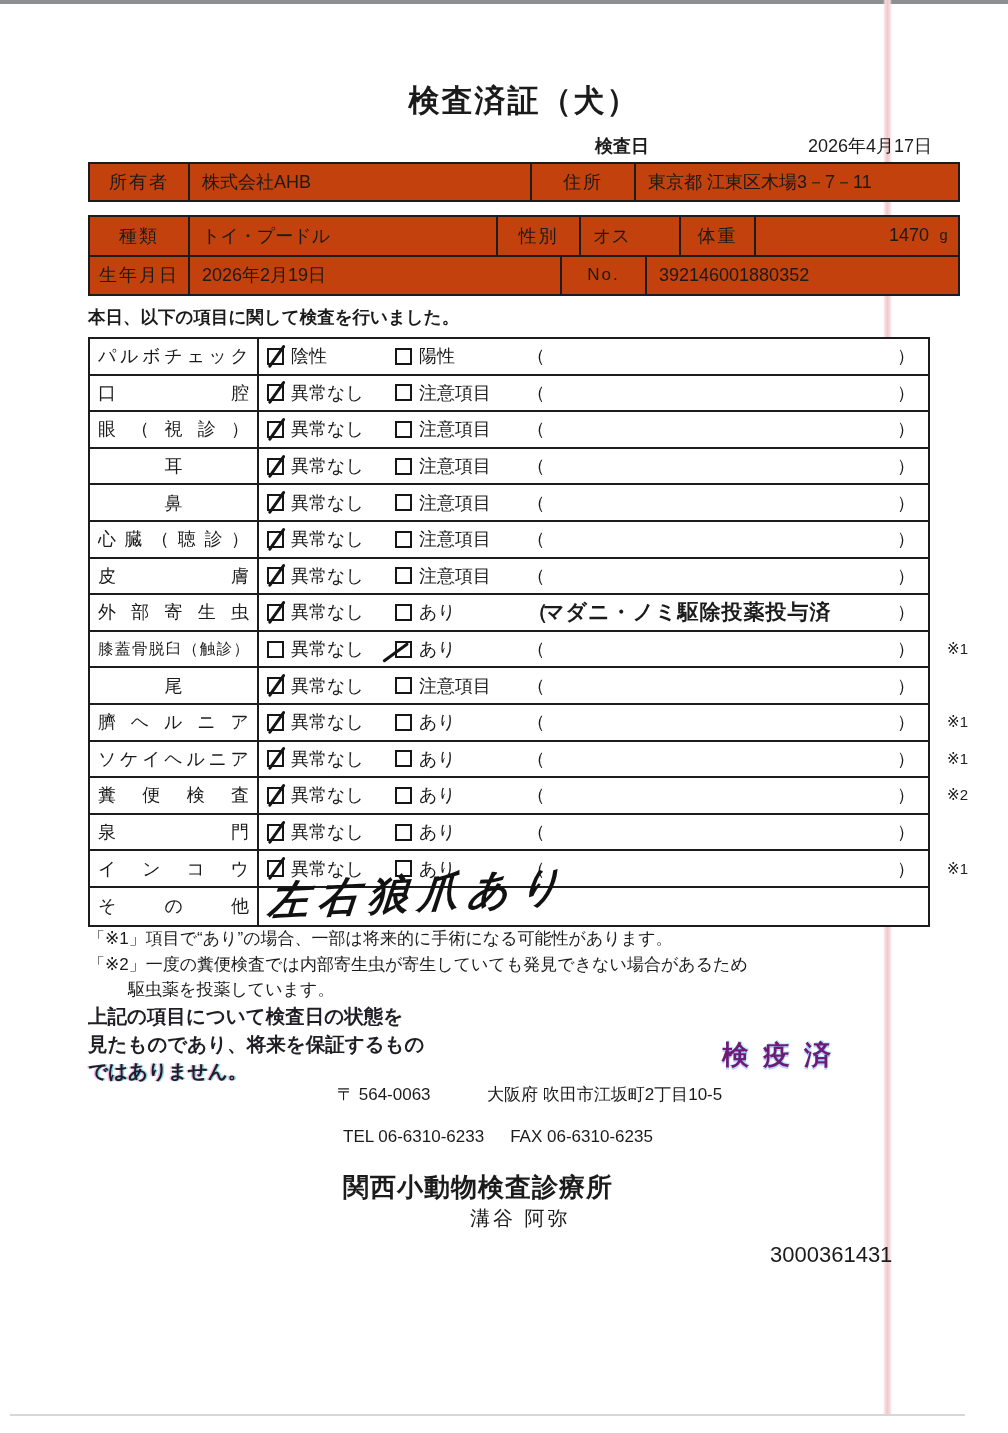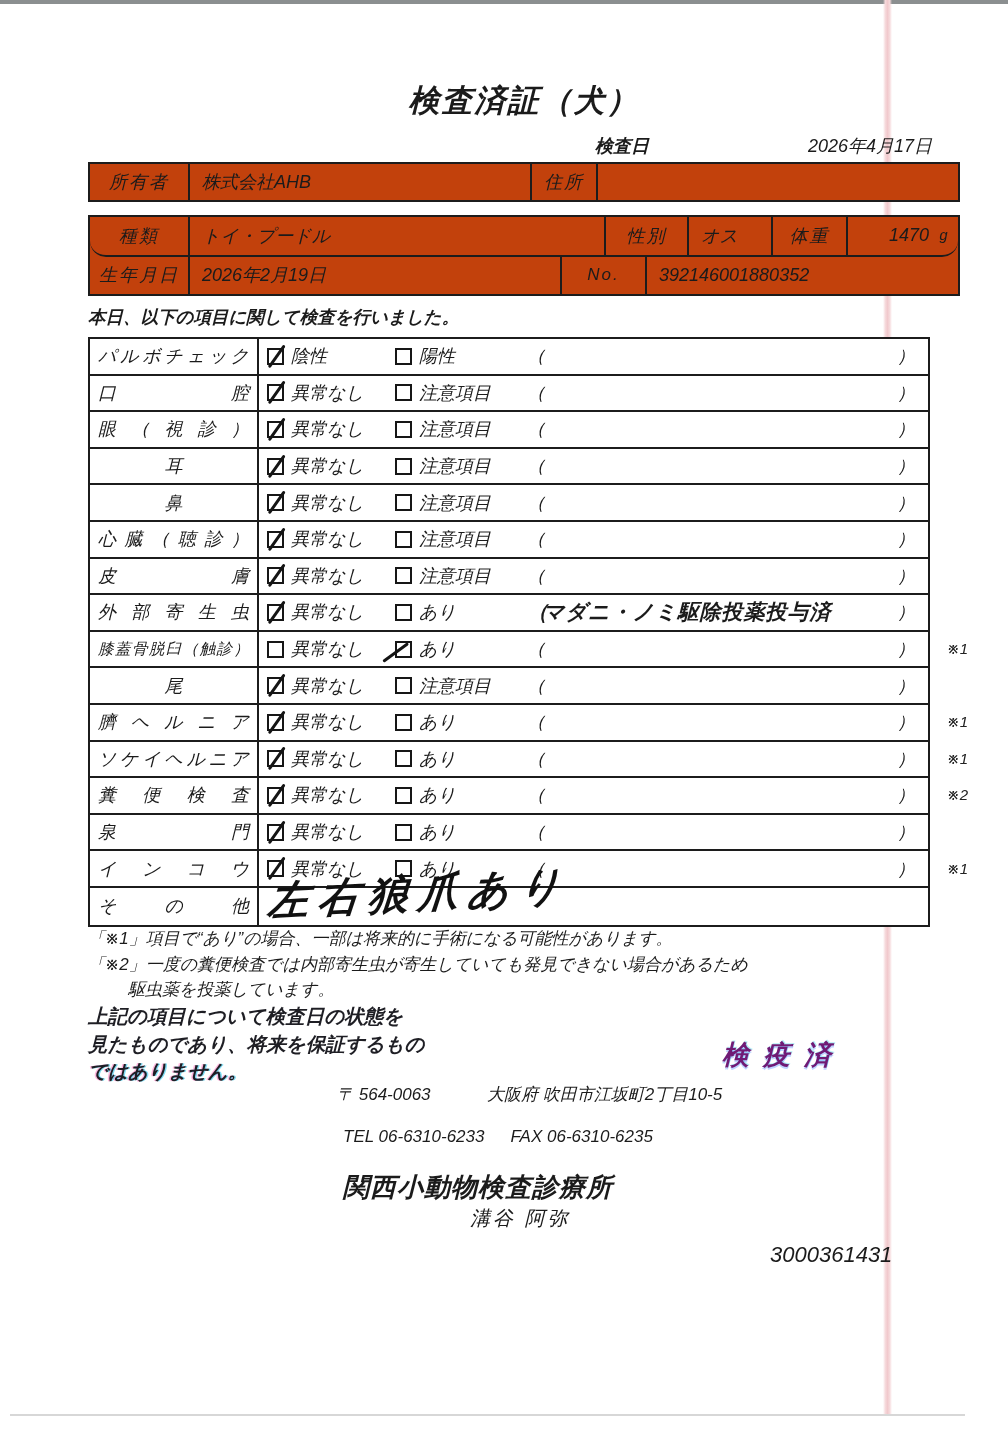--- a/index.html
+++ b/index.html
@@ -2,41 +2,41 @@
 <html><head>
 <meta charset="utf-8">
 <style>
   html,body { margin:0; padding:0; background:#e9e9e9; }
   .page {
     position:relative; width:1008px; height:1433px; background:#ffffff;
     margin:0 auto; overflow:hidden;
     font-family:"Liberation Sans","DejaVu Sans",sans-serif;
     color:#1b1b1b;
   }
-  .abs { position:absolute;font-style:italic; }
+  .abs { position:absolute; }
   
   .top-strip { left:0; top:0; width:1008px; height:4px; background:#8b8f90; }
   .pink-line { left:883px; top:0; width:9px; height:1416px;
     background:linear-gradient(90deg, rgba(246,214,216,0) 0%, #f6dadc 25%, #f1c9cd 50%, #f6dadc 75%, rgba(246,214,216,0) 100%); }
   .bottom-line { left:10px; top:1414px; width:955px; height:2px; background:#d7d7d7; }
 
   .title { left:88px; top:80px; width:872px; text-align:center; font-size:31px; font-weight:700; letter-spacing:2px; }
   .exam-date-label { left:595px; top:134px; font-size:18px; font-weight:600; }
   .exam-date { left:808px; top:134px; font-size:18px; }
 
   .tbl { border:2px solid #1c1c1c; display:flex; box-sizing:border-box; background:#c2410c; }
   .tbl .cell { box-sizing:border-box; display:flex; align-items:center; font-size:18px; }
   .cell.lab { justify-content:center; letter-spacing:2px; }
   .cell.val { padding-left:12px; }
   .br { border-right:2px solid #1c1c1c; }
   .bb { border-bottom:2px solid #1c1c1c; }
 
   .owner-table { left:88px; top:162px; width:872px; height:40px; }
   .animal-table { left:88px; top:215px; width:872px; height:81px; flex-direction:column; }
-  .animal-table .trow { display:flex; flex:1;border-radius:16px; }
+  .animal-table .trow { display:flex; flex:1; }
   .weight-cell { justify-content:flex-end; padding-right:10px; gap:10px; align-items:baseline; }
   .weight-unit { font-size:15px; transform:translateY(1px); font-family:"Liberation Mono","DejaVu Sans Mono",monospace; }
 
   .intro { left:88px; top:305px; font-size:17.5px; font-weight:600; }
 
   .checklist { left:88px; top:337px; width:842px; border:2px solid #1c1c1c; box-sizing:border-box; background:#fff; }
   .crow { position:relative; display:flex; height:36.6px; box-sizing:border-box; border-bottom:2px solid #1c1c1c; }
   .crow:last-child { border-bottom:none; }
   .row-label { width:169px; box-sizing:border-box; border-right:2px solid #1c1c1c; font-size:18px; }
   .row-label.justify { display:flex; justify-content:space-between; align-items:center; padding:0 8px; }
@@ -87,29 +87,30 @@
   <div class="abs pink-line"></div>
   <div class="abs bottom-line"></div>
 
   <div class="abs title">検査済証（犬）</div>
   <div class="abs exam-date-label">検査日</div>
   <div class="abs exam-date">2026年4月17日</div>
 
   <div class="abs tbl owner-table">
     <div class="cell lab br" style="width:100px">所有者</div>
     <div class="cell val br" style="width:342px">株式会社AHB</div>
-    <div class="cell lab br" style="width:66px">住所</div>
+    <div class="cell lab br" style="width:104px">住所</div>
+    <div class="cell val" style="flex:1">東京都 江東区木場3－7－11</div>
   </div>
 
   <div class="abs tbl animal-table">
     <div class="trow bb">
       <div class="cell lab br" style="width:100px">種類</div>
-      <div class="cell val br" style="width:416px">トイ・プードル</div>
+      <div class="cell val br" style="width:308px">トイ・プードル</div>
       <div class="cell lab br" style="width:83px">性別</div>
-      <div class="cell val br" style="width:84px">オス</div>
+      <div class="cell val br" style="width:100px">オス</div>
       <div class="cell lab br" style="width:75px">体重</div>
       <div class="cell weight-cell" style="flex:1">
         <span>1470</span>
         <span class="weight-unit">g</span>
       </div>
     </div>
     <div class="trow">
       <div class="cell lab br" style="width:100px">生年月日</div>
       <div class="cell val br" style="width:372px">2026年2月19日</div>
       <div class="cell lab br" style="width:85px;font-size:17px">No.</div>

